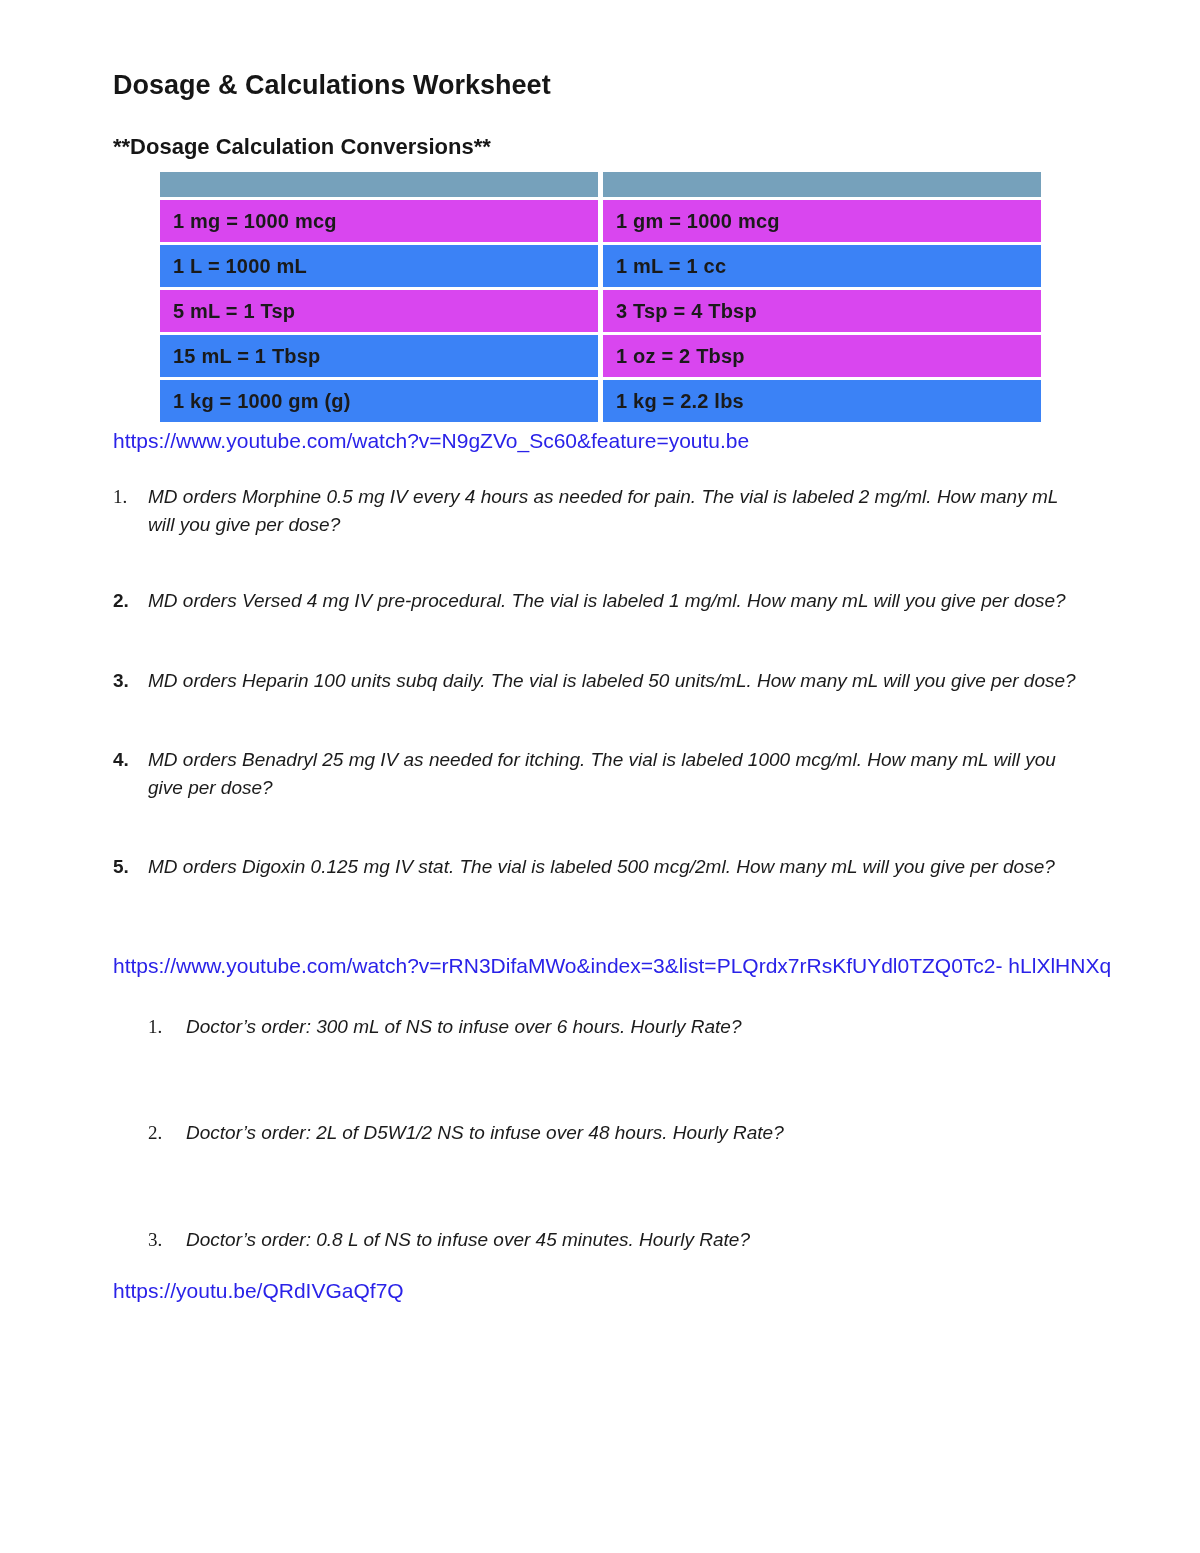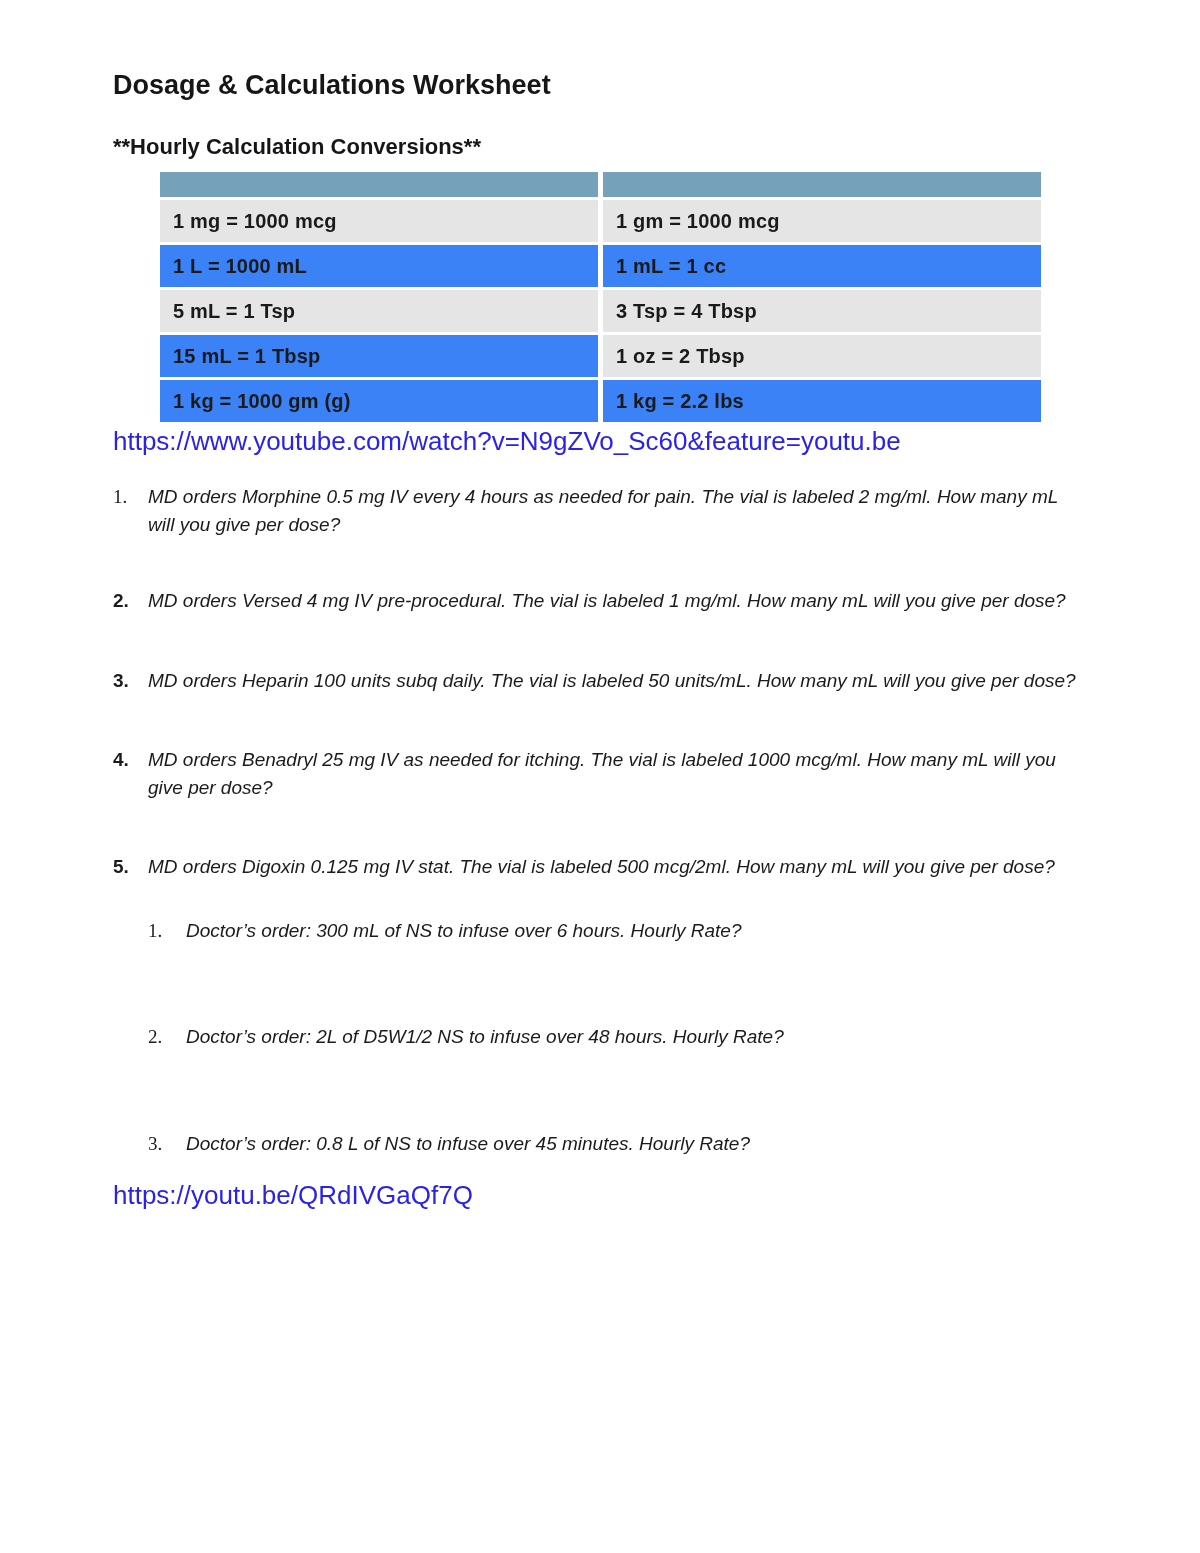--- a/index.html
+++ b/index.html
@@ -33,26 +33,26 @@
   .conv-header {
     height:25px; background:#76a1bb;
   }
   .conv-cell {
     height:42px; background:#3b82f6;
     display:flex; align-items:center;
     padding-left:13px;
     font-size:20px; font-weight:bold; color:#1a1a1a;
     letter-spacing:0.2px;
   }
-  .conv-cell.dark { background:#e5e5e5; }
+  .conv-cell.dark { background:#d946ef; }
 
   
   .doc-link {
     display:block;
-    font-size:26px; line-height:22px;
+    font-size:21px; line-height:22px;
     color:#2a22e8; text-decoration:none;
     cursor:pointer;
     white-space:nowrap;
   }
   .link-1 { margin-top:8px; }
   .link-2 { margin-top:74px; }
   .link-3 { margin-top:26px; }
 
   
   .q-item {
@@ -82,21 +82,21 @@
   .r3 { margin-top:79px; }
 </style>
 </head>
 <body>
 
 <div class="page">
   <div class="content">
 
     <h1 class="doc-title">Dosage &amp; Calculations Worksheet</h1>
 
-    <h2 class="section-heading">**Hourly Calculation Conversions**</h2>
+    <h2 class="section-heading">**Dosage Calculation Conversions**</h2>
 
     <div class="conv-table">
       <div class="conv-header"></div>
       <div class="conv-header"></div>
 
       <div class="conv-cell dark">1 mg = 1000 mcg</div>
       <div class="conv-cell dark">1 gm = 1000 mcg</div>
 
       <div class="conv-cell">1 L = 1000 mL</div>
       <div class="conv-cell">1 mL = 1 cc</div>
@@ -132,20 +132,21 @@
     <div class="q-item q4">
       <span class="q-num bold-num">4.</span>
       <span class="q-text">MD orders Benadryl 25 mg IV as needed for itching. The vial is labeled 1000 mcg/ml. How many mL will you give per dose?</span>
     </div>
 
     <div class="q-item q5">
       <span class="q-num bold-num">5.</span>
       <span class="q-text">MD orders Digoxin 0.125 mg IV stat. The vial is labeled 500 mcg/2ml. How many mL will you give per dose?</span>
     </div>
 
+    <a class="doc-link link-2">https://www.youtube.com/watch?v=rRN3DifaMWo&amp;index=3&amp;list=PLQrdx7rRsKfUYdl0TZQ0Tc2- hLlXlHNXq</a>
 
     <div class="q-item rate-item r1">
       <span class="q-num">1.</span>
       <span class="q-text">Doctor’s order: 300 mL of NS to infuse over 6 hours. Hourly Rate?</span>
     </div>
 
     <div class="q-item rate-item r2">
       <span class="q-num">2.</span>
       <span class="q-text">Doctor’s order: 2L of D5W1/2 NS to infuse over 48 hours. Hourly Rate?</span>
     </div>

